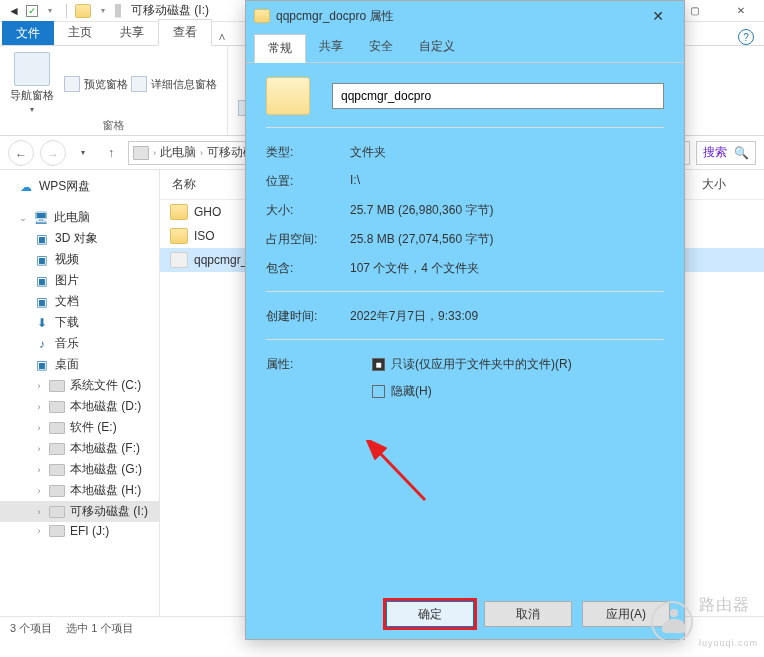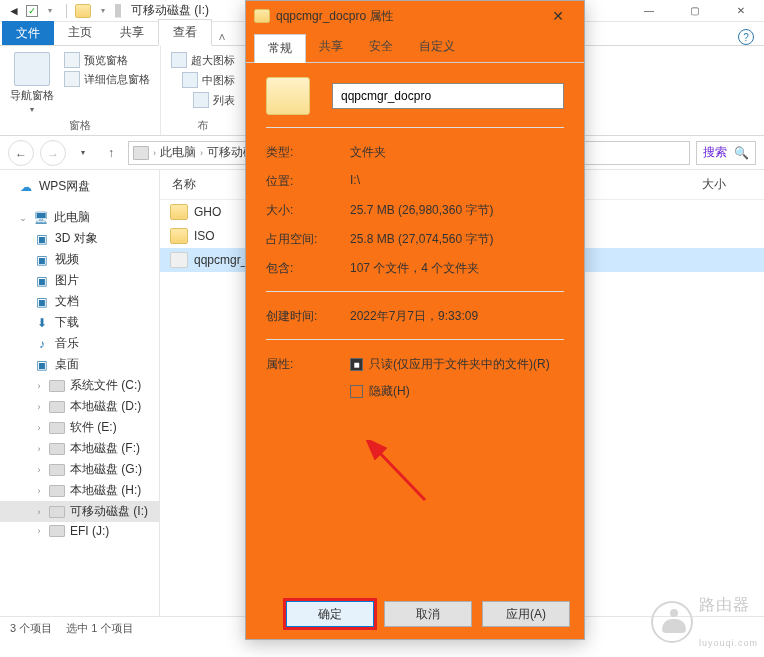--- a/index.html
+++ b/index.html
@@ -22,21 +22,21 @@
   .ribbon-up { width:20px; text-align:center; color:#777; margin-right:4px;}
 
   .ribbon { height: 90px; background:#fff; border-bottom:1px solid #dadada; display:flex; }
   .rgroup { border-right:1px solid #e8e8e8; padding:6px 10px 2px; display:flex; flex-direction:column; }
   .rgroup .top { flex:1; display:flex; gap:10px; }
   .rgroup .lbl { text-align:center; font-size:11px; color:#666; padding-top:2px; }
   .big-btn { width:44px; display:flex; flex-direction:column; align-items:center; font-size:11px; color:#444; gap:2px;}
   .small-row { display:flex; align-items:center; gap:4px; font-size:11px; color:#444; }
   .ico { width:16px; height:16px; display:inline-flex; align-items:center; justify-content:center; }
   .nav-ico { width:36px; height:34px; background:#e8f0f8; border:1px solid #b8c8d8; border-radius:2px;}
-  .stack { display:flex; flex-direction:column; gap:3px; }
+  .stack { display:flex; flex-direction:row; gap:3px; }
 
   .addr { height: 34px; display:flex; align-items:center; gap:6px; padding:0 8px; border-bottom:1px solid #e5e5e5;}
   .nav-arrows { display:flex; align-items:center; gap:6px; }
   .nav-arrow { width:22px; height:22px; border-radius:2px; display:flex; align-items:center; justify-content:center; color:#555; font-size:12px; }
   .nav-arrow.big { width:26px; height:26px; border-radius:50%; border:1px solid #ddd; }
   .addr-bar { flex:1; height:24px; border:1px solid #ccc; display:flex; align-items:center; padding:0 4px; gap:4px; color:#444; overflow:hidden;}
   .drive-ico { width:16px; height:14px; background:#e2e2e2; border:1px solid #bbb; border-radius:1px; display:inline-block; }
   .crumb-sep { color:#888; font-size:9px; }
   .search-box { width:60px; height:24px; border:1px solid #ccc; display:flex; align-items:center; justify-content:space-between; padding:0 6px; color:#6d28d9; }
 
@@ -59,36 +59,36 @@
   .col.size { width:74px; text-align:left; padding-right:12px; }
   .frow { display:flex; align-items:center; padding:4px 10px; font-size:12px; color:#333; gap:6px;}
   .frow.sel { background:#cde8ff; }
   .fico { width:18px; height:16px; display:inline-block; }
   .fico.folder { background:linear-gradient(#ffe9a6,#f8d477); border:1px solid #e0c060; border-radius:2px;}
   .fico.fgrey { background:#f0f0f0; border:1px solid #d0d0d0; border-radius:2px;}
 
   .status { height: 24px; border-top:1px solid #e5e5e5; display:flex; align-items:center; padding:0 10px; gap:14px; font-size:11px; color:#555; }
 
   
-  .dlg { position:absolute; left:245px; top:0; width:340px; height:640px; background:#f97316; border:1px solid #aaa; box-shadow:0 4px 18px rgba(0,0,0,.25); }
+  .dlg { position:absolute; left:245px; top:0; width:440px; height:640px; background:#7dd3fc; border:1px solid #aaa; box-shadow:0 4px 18px rgba(0,0,0,.25); }
   .dlg-title { height:30px; display:flex; align-items:center; padding:0 8px; }
   .dlg-title .title { margin-left:6px; font-size:12px; color:#333; }
   .dlg-close { margin-left:auto; width:36px; height:24px; display:flex; align-items:center; justify-content:center; color:#333; font-size:14px; }
   .dlg-tabs { display:flex; border-bottom:1px solid #ccc; padding:0 8px; margin-top:2px;}
   .dlg-tab { padding:5px 13px; font-size:12px; color:#444; position:relative; }
   .dlg-tab.active { border:1px solid #ccc; border-bottom:1px solid #fff; background:#fff; top:1px; }
   .dlg-body { padding:14px 20px 8px 20px; }
   .header-row { display:flex; align-items:center; gap:22px; margin-bottom:12px; }
   .big-folder { width:44px; height:38px; background:linear-gradient(#fff2c7,#f9de8f); border:1px solid #e5c970; border-radius:3px; }
   .name-input { flex:1; height:26px; border:1px solid #888; padding:0 8px; font-size:12px; }
   .hr { border-top:1px solid #ddd; margin:8px 0 10px; }
   .prop-row { display:flex; font-size:12px; color:#333; padding:6px 0; }
   .prop-row .k { width:84px; color:#333; }
   .prop-row .v { flex:1; }
-  .attr-block { display:flex; font-size:12px; padding:6px 0; }
+  .attr-block { display:flex; font-size:12px; padding:6px 0;gap:22px; }
   .attr-block .k { width:84px; }
   .attr-right { flex:1; display:flex; flex-direction:column; gap:10px; }
   .chk { display:flex; align-items:center; gap:6px; }
   .chk .box { width:13px; height:13px; border:1px solid #666; display:inline-flex; align-items:center; justify-content:center; font-size:10px; }
   .chk .box.filled { background:#333; color:#fff; }
   .attr-row2 { display:flex; align-items:center; justify-content:space-between; }
   .adv-btn { width:110px; height:24px; border:1px solid #adadad; background:#e1e1e1; font-size:12px; display:flex; align-items:center; justify-content:center; }
 
   .dlg-footer { position:absolute; bottom:12px; right:14px; left:14px; display:flex; justify-content:flex-end; gap:10px; }
   .dlg-btn { width:88px; height:26px; border:1px solid #adadad; background:#e1e1e1; font-size:12px; display:flex; align-items:center; justify-content:center; }

